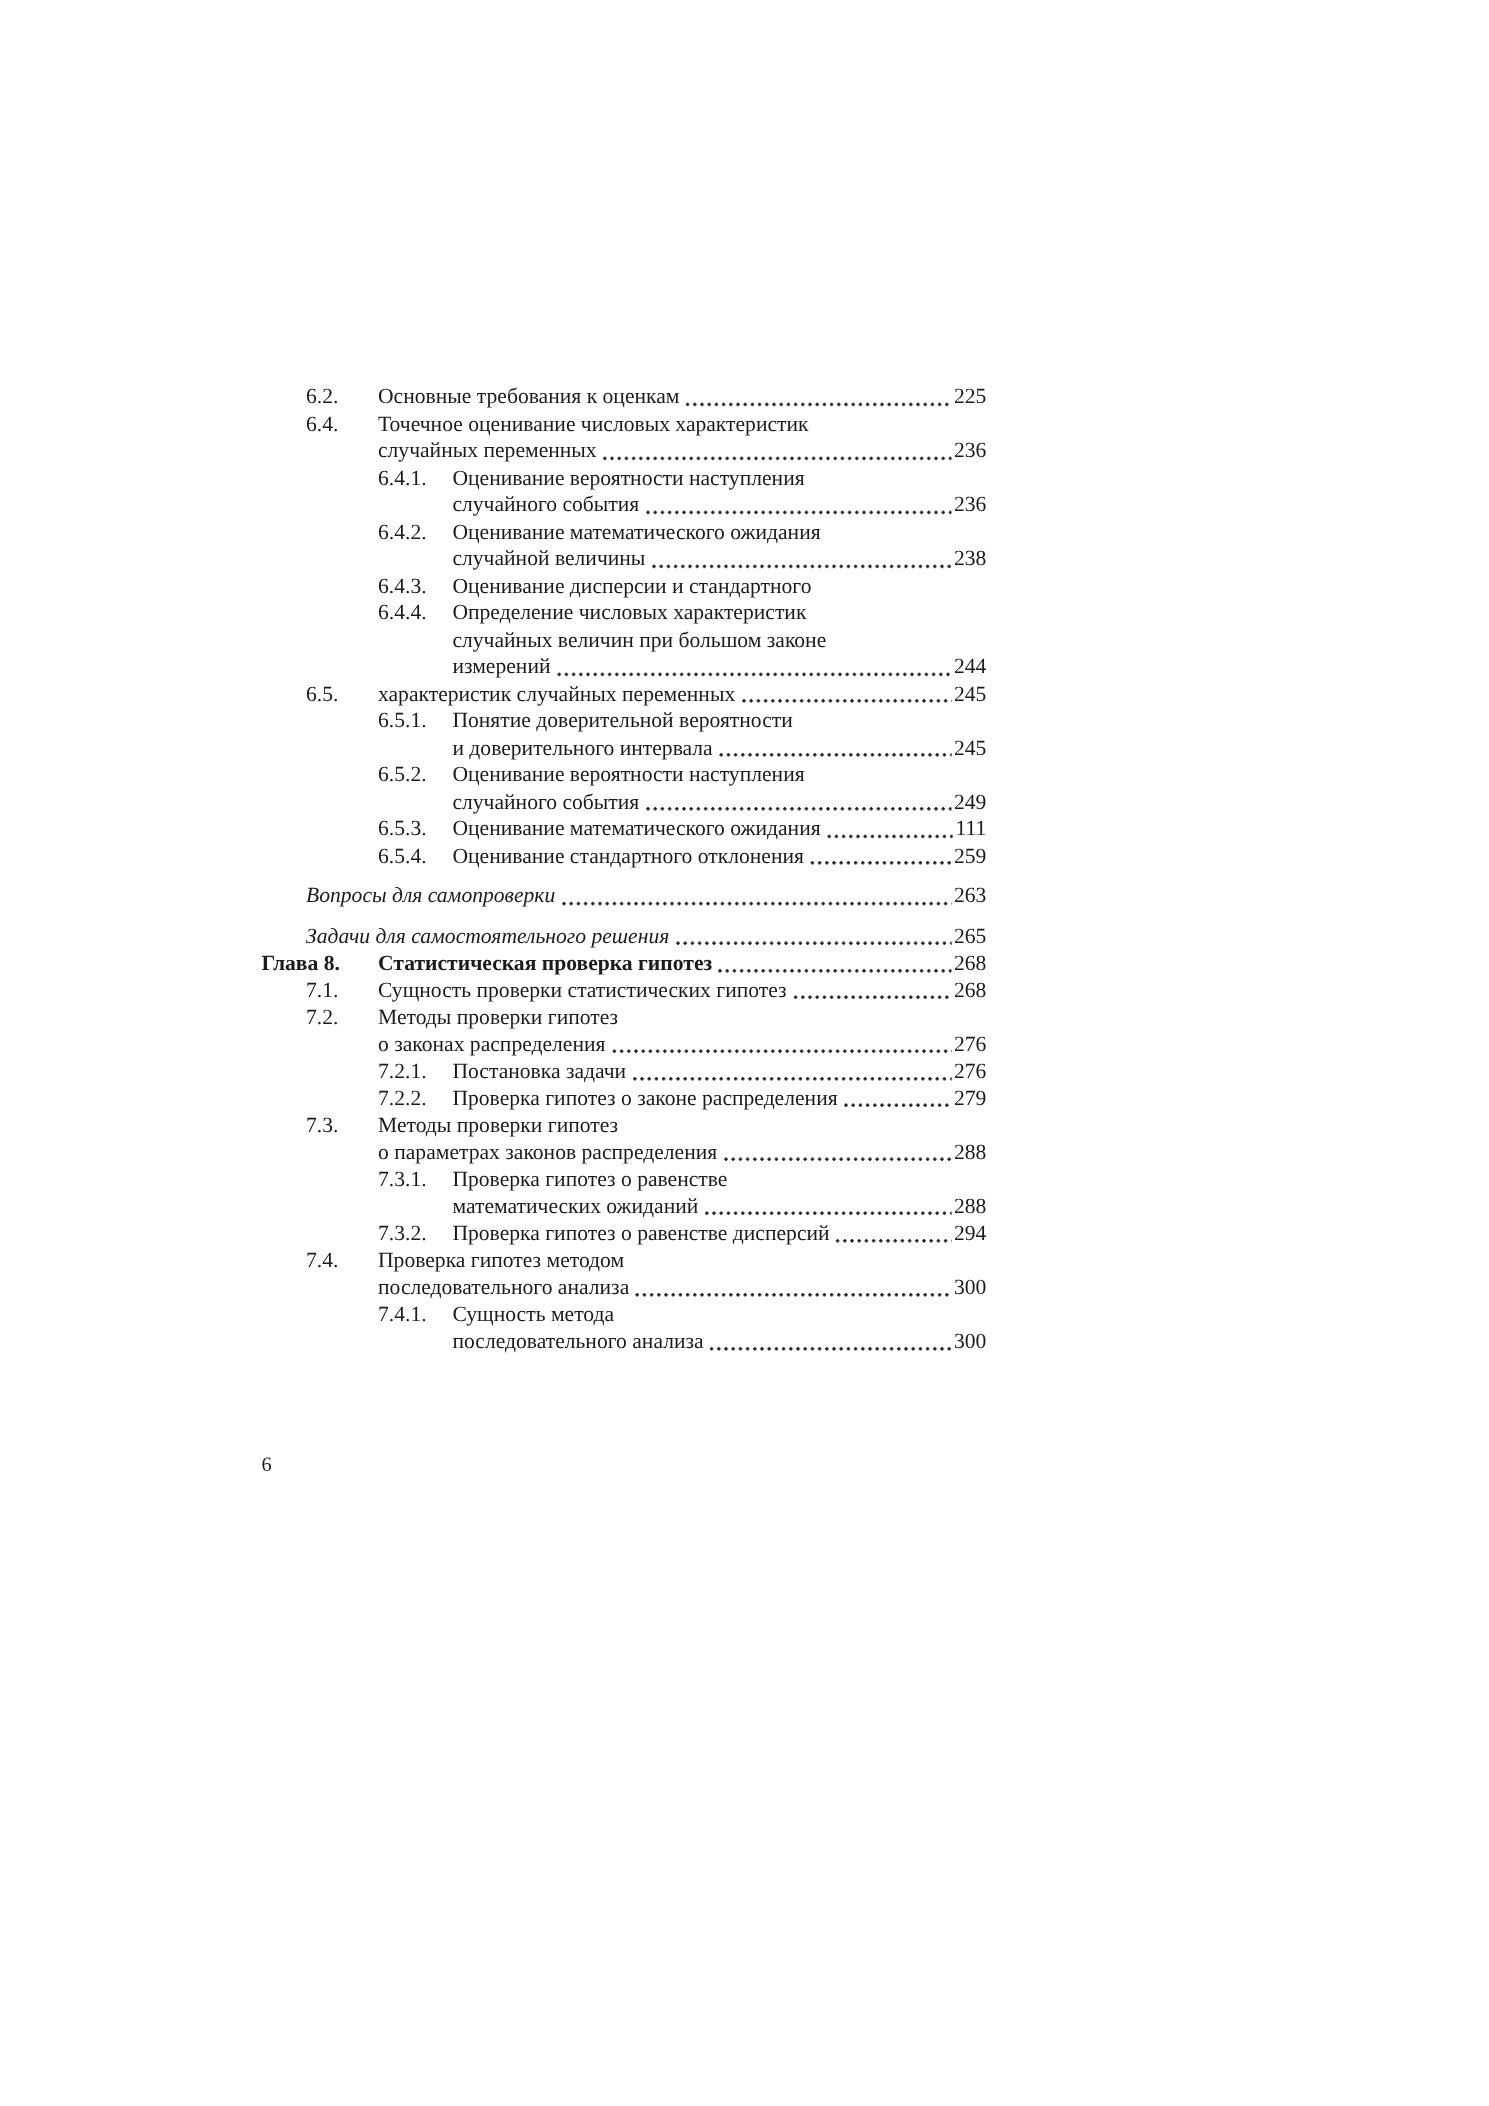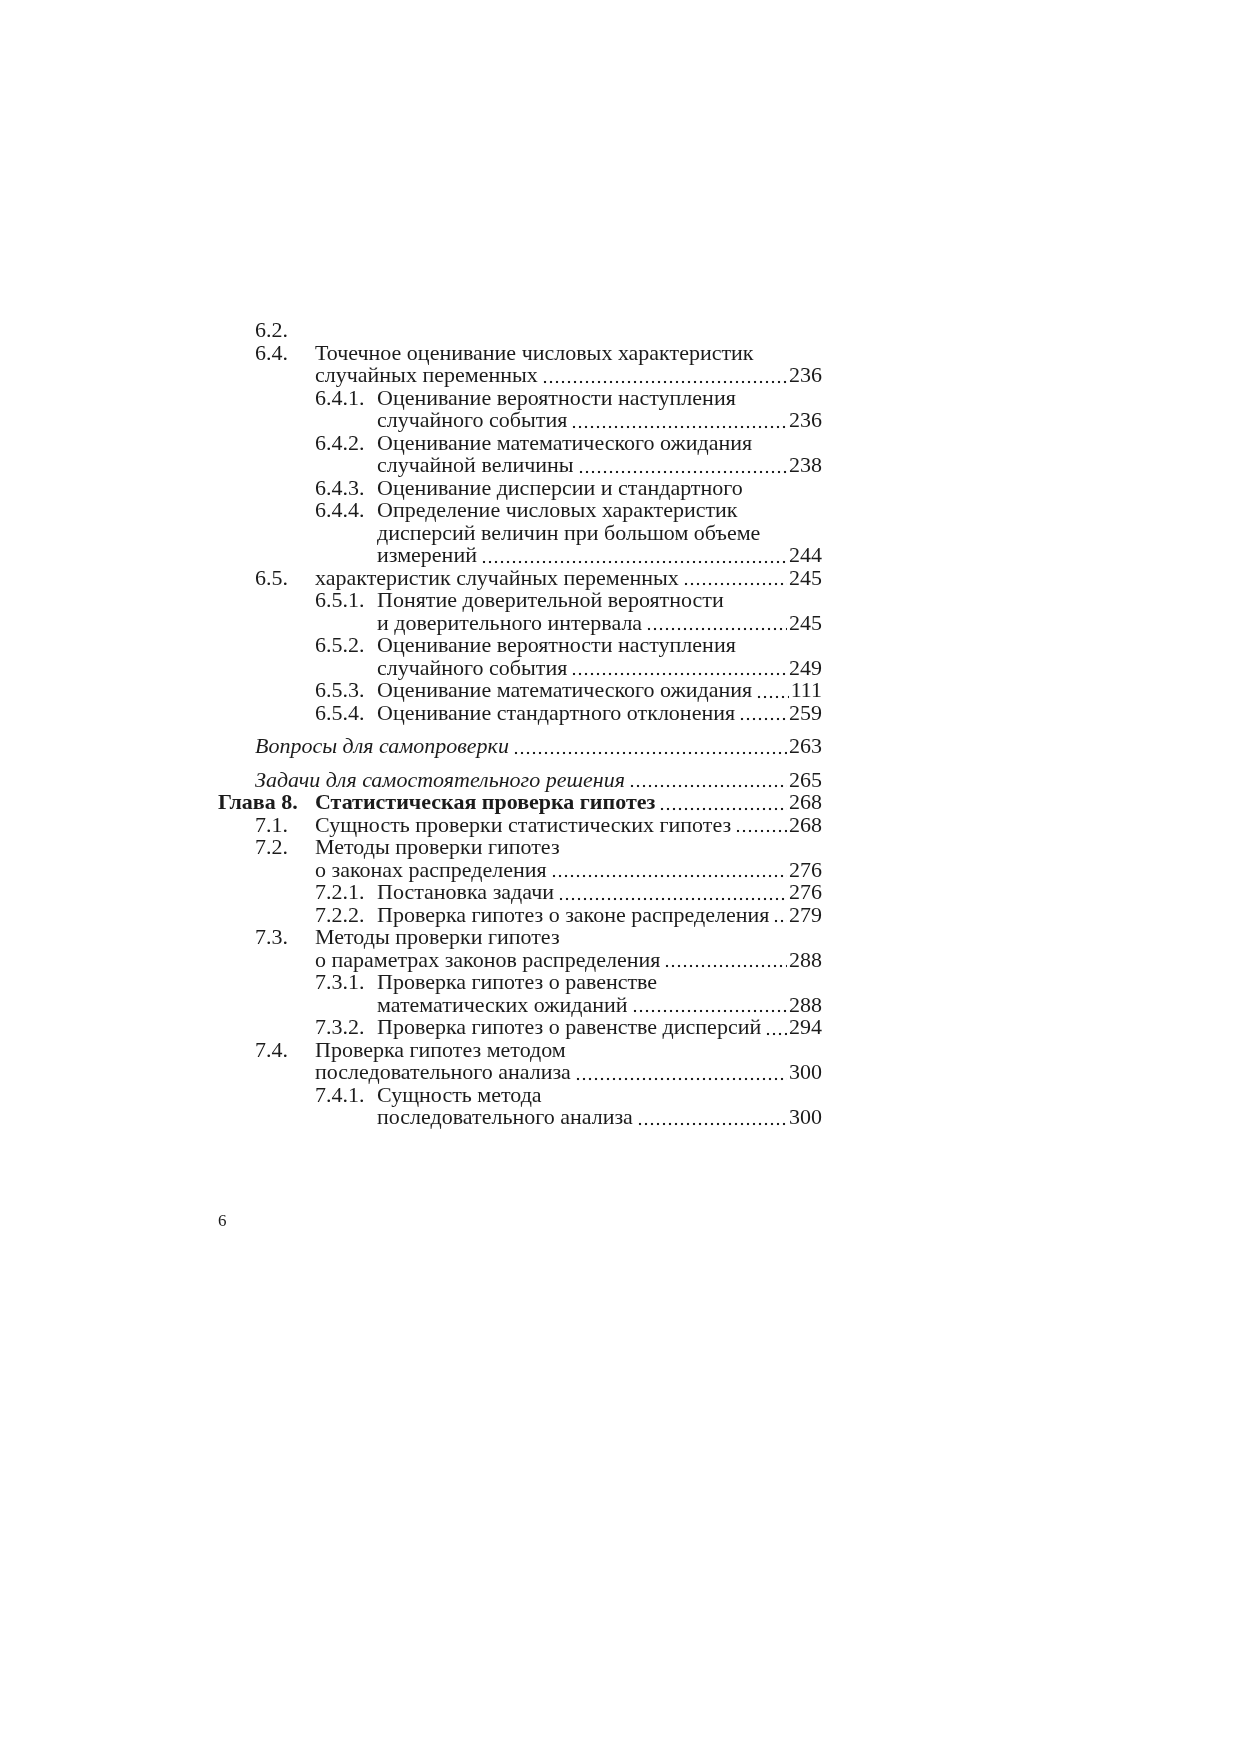--- a/index.html
+++ b/index.html
@@ -14,21 +14,21 @@
     background: #ffffff;
     font-family: "Liberation Serif", serif;
     color: #1b1b1b;
     overflow: hidden;
   }
   .toc {
     position: absolute;
     left: 218px;
     top: 319px;
     width: 604px;
-    font-size: 22px;
+    font-size: 18px;
     line-height: 22.5px;
   }
   .entry {
     display: flex;
   }
   .entry .num {
     flex: 0 0 auto;
     white-space: nowrap;
   }
   .entry .body {
@@ -83,20 +83,27 @@
     color: #1b1b1b;
   }
 </style>
 </head>
 <body>
 
 <div class="page">
   <div class="toc">
       <div class="entry section">
         <span class="num">6.2.</span>
+        <div class="body">
+          <div class="ln last">
+            <span class="txt">Основные требования к оценкам</span>
+            <span class="dots"></span>
+            <span class="pg">225</span>
+          </div>
+        </div>
       </div>
       <div class="entry section">
         <span class="num">6.4.</span>
         <div class="body">
           <div class="ln">Точечное оценивание числовых характеристик</div>
           <div class="ln last">
             <span class="txt">случайных переменных</span>
             <span class="dots"></span>
             <span class="pg">236</span>
           </div>
@@ -127,21 +134,21 @@
       <div class="entry subsection">
         <span class="num">6.4.3.</span>
         <div class="body">
           <div class="ln">Оценивание дисперсии и стандартного</div>
         </div>
       </div>
       <div class="entry subsection">
         <span class="num">6.4.4.</span>
         <div class="body">
           <div class="ln">Определение числовых характеристик</div>
-          <div class="ln">дисперсий величин при большом объеме</div>
+          <div class="ln">случайных величин при большом законе</div>
           <div class="ln last">
             <span class="txt">измерений</span>
             <span class="dots"></span>
             <span class="pg">244</span>
           </div>
         </div>
       </div>
       <div class="entry section">
         <span class="num">6.5.</span>
         <div class="body">

